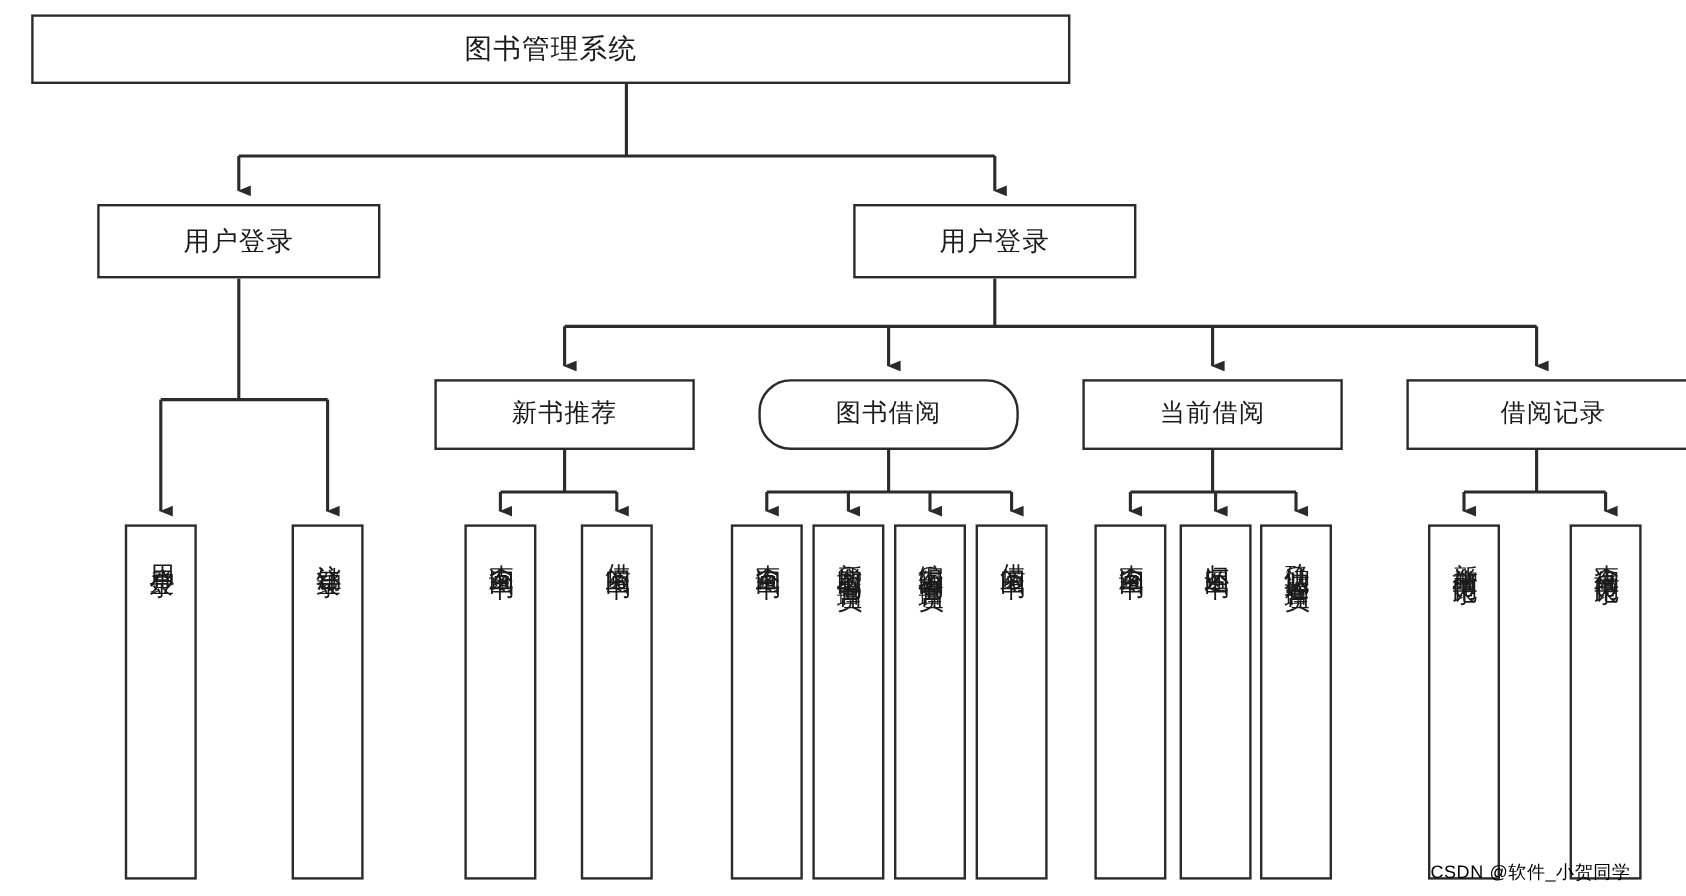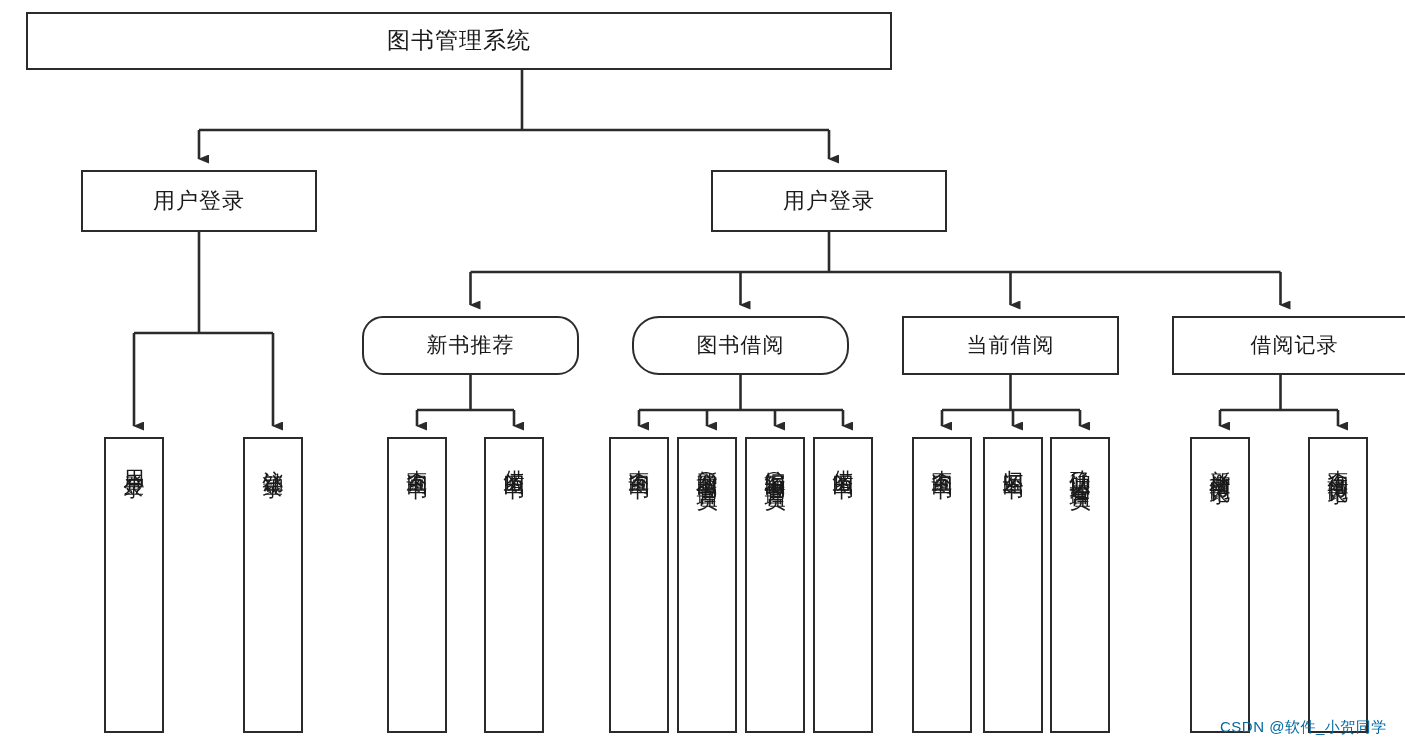--- a/index.html
+++ b/index.html
@@ -54,24 +54,23 @@
     writing-mode: vertical-rl;
     text-orientation: upright;
     font-size: 21px;
     letter-spacing: 3px;
     line-height: 1.05;
     white-space: nowrap;
   }
   .watermark {
     position: absolute;
     font-size: 15px;
-    color: #0369a1;
+    color: #000000;
     white-space: nowrap;
     letter-spacing: 0.5px;
-    margin-left: 28px;
   }
 </style>
 </head>
 <body>
 
 <div id="diagram-root">
 
   <svg class="connectors" viewBox="0 0 1405 747" xmlns="http://www.w3.org/2000/svg">
     <defs>
       <marker id="arrowhead" markerWidth="9" markerHeight="11" refX="4.5" refY="10" orient="auto" markerUnits="userSpaceOnUse">
@@ -118,21 +117,21 @@
   <div id="node-layer">
       <div class="node-box node-root" style="left: 26px; top: 12px; width: 866px; height: 58px;">
         <span class="node-label">图书管理系统</span>
       </div>
       <div class="node-box node-l2" style="left: 81px; top: 170px; width: 236px; height: 62px;">
         <span class="node-label">用户登录</span>
       </div>
       <div class="node-box node-l2" style="left: 711px; top: 170px; width: 236px; height: 62px;">
         <span class="node-label">用户登录</span>
       </div>
-      <div class="node-box node-l3" style="left: 362px; top: 316px; width: 217px; height: 59px; border-radius: 21px;">
+      <div class="node-box node-l3" style="left: 362px; top: 316px; width: 217px; height: 59px;">
         <span class="node-label">新书推荐</span>
       </div>
       <div class="node-box node-l3" style="left: 632px; top: 316px; width: 217px; height: 59px; border-radius: 27px;">
         <span class="node-label">图书借阅</span>
       </div>
       <div class="node-box node-l3" style="left: 902px; top: 316px; width: 217px; height: 59px;">
         <span class="node-label">当前借阅</span>
       </div>
       <div class="node-box node-l3" style="left: 1172px; top: 316px; width: 245px; height: 59px;">
         <span class="node-label">借阅记录</span>

